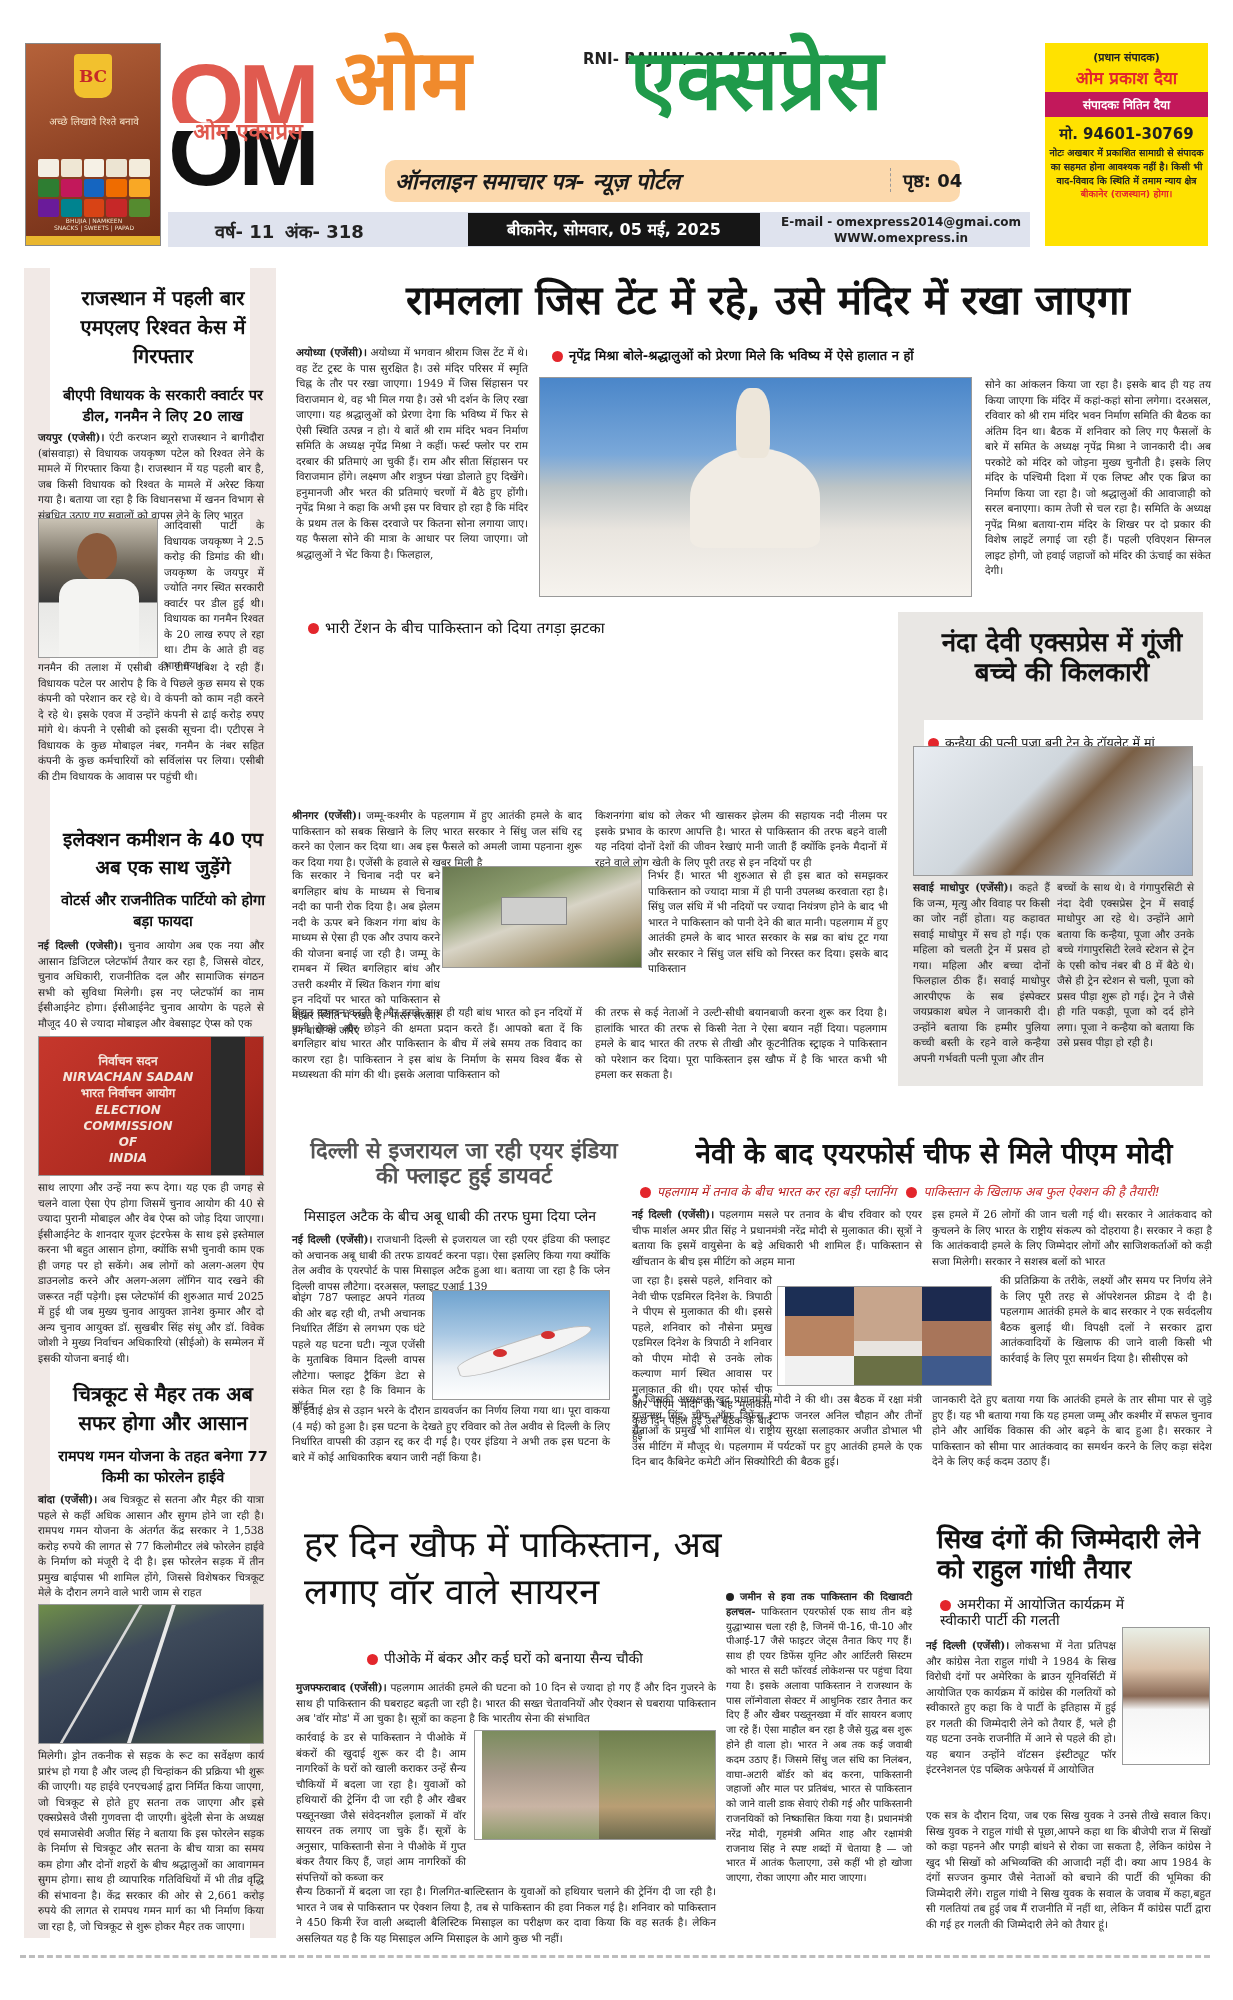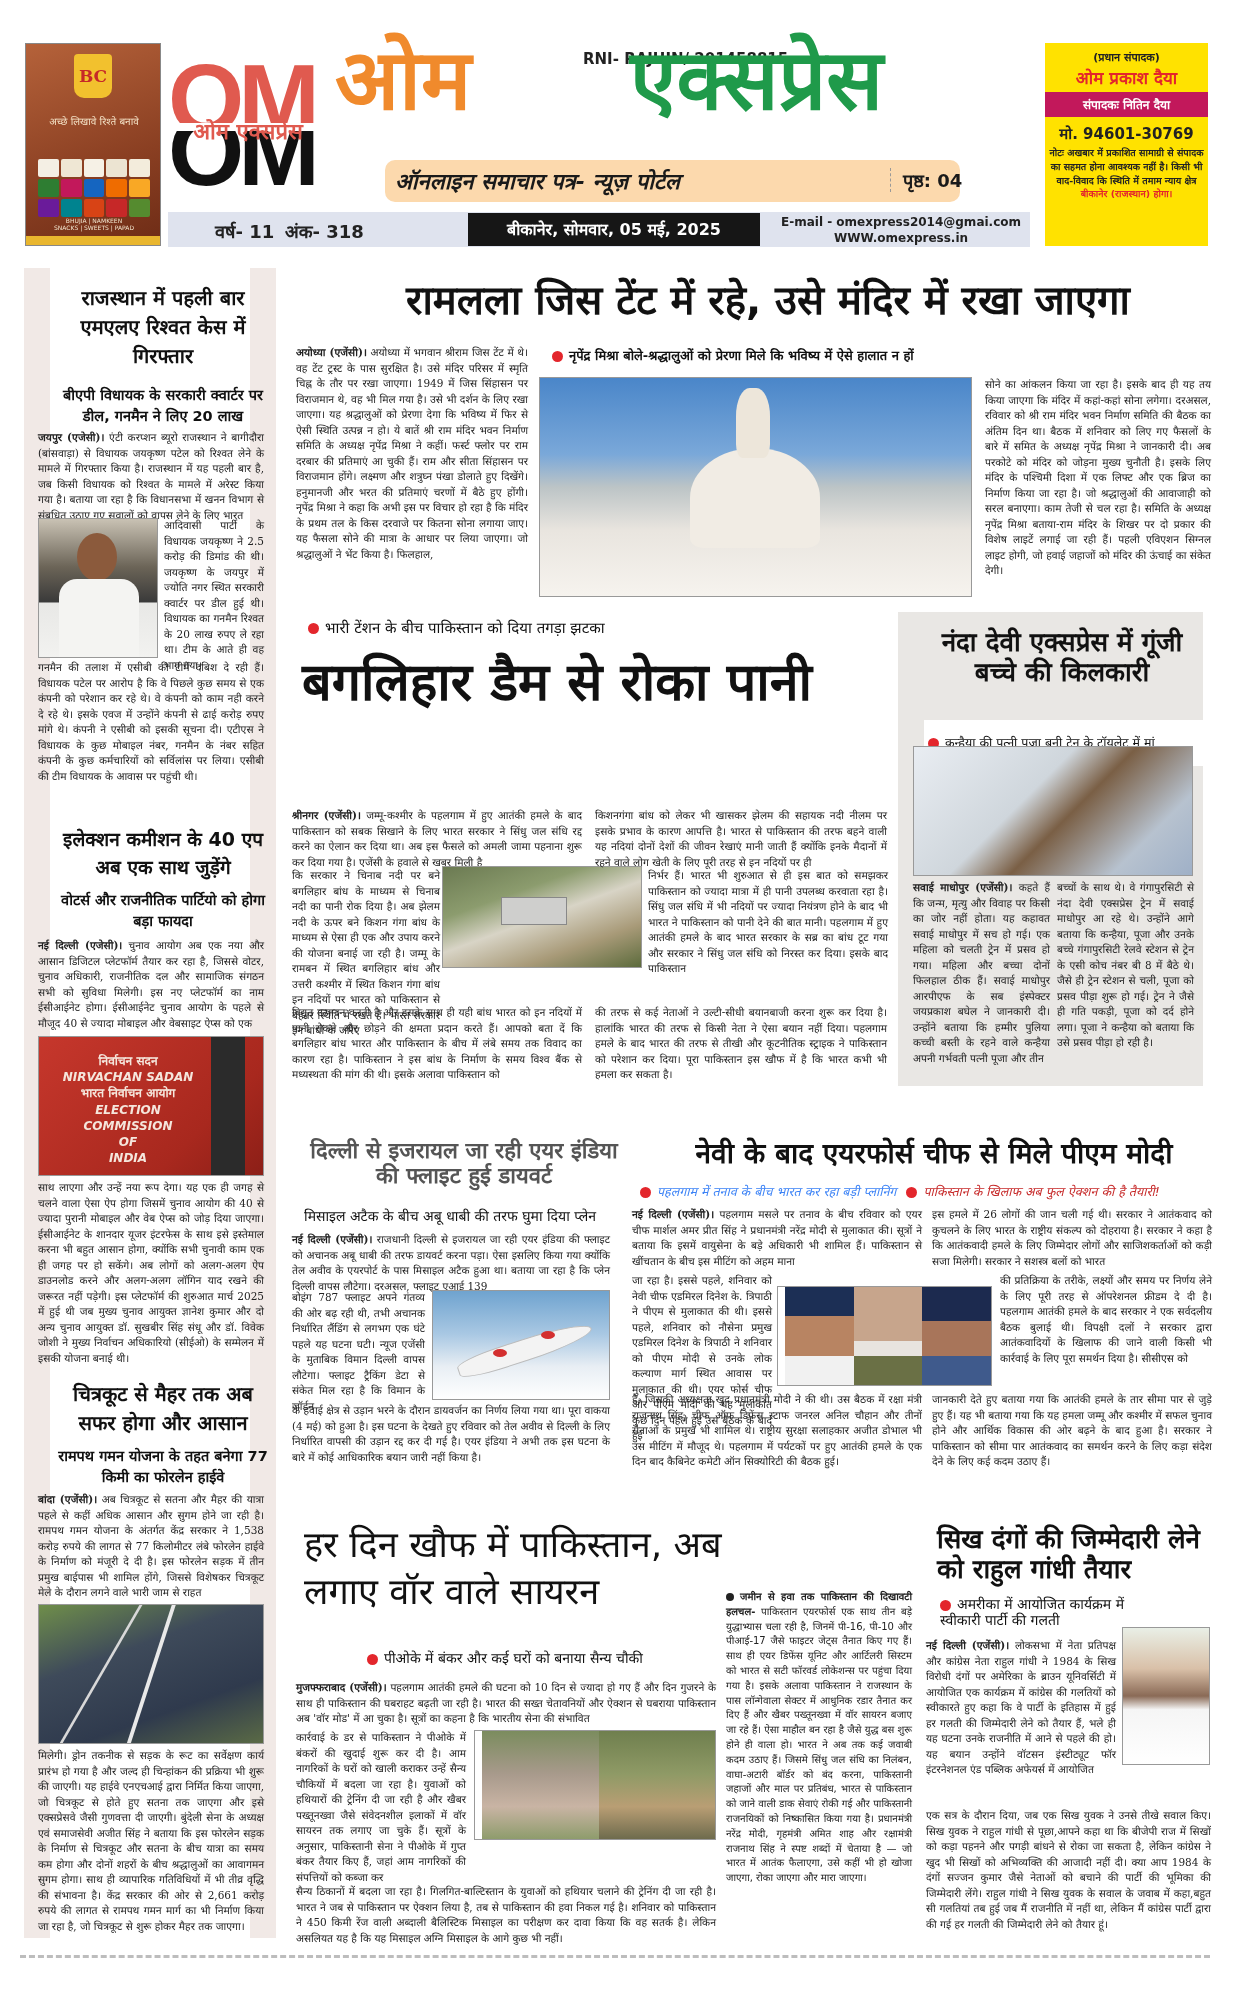--- a/index.html
+++ b/index.html
@@ -159,21 +159,20 @@
 <div class="abs body-text" style="left:296px;top:345px;width:232px"><b>अयोध्या (एजेंसी)।</b> <span>अयोध्या में भगवान श्रीराम जिस टेंट में थे। वह टेंट ट्रस्ट के पास सुरक्षित है। उसे मंदिर परिसर में स्मृति चिह्न के तौर पर रखा जाएगा। 1949 में जिस सिंहासन पर विराजमान थे, वह भी मिल गया है। उसे भी दर्शन के लिए रखा जाएगा। यह श्रद्धालुओं को प्रेरणा देगा कि भविष्य में फिर से ऐसी स्थिति उत्पन्न न हो। ये बातें श्री राम मंदिर भवन निर्माण समिति के अध्यक्ष नृपेंद्र मिश्रा ने कहीं। फर्स्ट फ्लोर पर राम दरबार की प्रतिमाएं आ चुकी हैं। राम और सीता सिंहासन पर विराजमान होंगे। लक्ष्मण और शत्रुघ्न पंखा डोलाते हुए दिखेंगे। हनुमानजी और भरत की प्रतिमाएं चरणों में बैठे हुए होंगी। नृपेंद्र मिश्रा ने कहा कि अभी इस पर विचार हो रहा है कि मंदिर के प्रथम तल के किस दरवाजे पर कितना सोना लगाया जाए। यह फैसला सोने की मात्रा के आधार पर लिया जाएगा। जो श्रद्धालुओं ने भेंट किया है। फिलहाल,</span></div>
 <div class="abs hl" style="left:540px;top:349px;width:440px;font-size:13px"><span class="dot"></span><span>नृपेंद्र मिश्रा बोले-श्रद्धालुओं को प्रेरणा मिले कि भविष्य में ऐसे हालात न हों</span></div>
 <div class="photo" style="left:539px;top:377px;width:433px;height:220px;background:linear-gradient(180deg,#4a86c9 0%,#7aa8d9 35%,#bcc4c6 50%,#e9e5df 70%,#f6f3ee 100%)">
   <div style="position:absolute;left:150px;top:70px;width:130px;height:100px;background:#f1ece4;border-radius:50% 50% 10% 10%"></div>
   <div style="position:absolute;left:196px;top:10px;width:34px;height:70px;background:#ede6da;border-radius:40% 40% 20% 20%"></div>
 </div>
 <div class="abs body-text" style="left:985px;top:377px;width:226px">सोने का आंकलन किया जा रहा है। इसके बाद ही यह तय किया जाएगा कि मंदिर में कहां-कहां सोना लगेगा। दरअसल, रविवार को श्री राम मंदिर भवन निर्माण समिति की बैठक का अंतिम दिन था। बैठक में शनिवार को लिए गए फैसलों के बारे में समित के अध्यक्ष नृपेंद्र मिश्रा ने जानकारी दी। अब परकोटे को मंदिर को जोड़ना मुख्य चुनौती है। इसके लिए मंदिर के पश्चिमी दिशा में एक लिफ्ट और एक ब्रिज का निर्माण किया जा रहा है। जो श्रद्धालुओं की आवाजाही को सरल बनाएगा। काम तेजी से चल रहा है। समिति के अध्यक्ष नृपेंद्र मिश्रा बताया-राम मंदिर के शिखर पर दो प्रकार की विशेष लाइटें लगाई जा रही हैं। पहली एविएशन सिग्नल लाइट होगी, जो हवाई जहाजों को मंदिर की ऊंचाई का संकेत देगी।</div>
 
 <div class="abs hl" style="left:296px;top:620px;width:600px;font-size:15px;font-weight:normal"><span class="dot"></span><span>भारी टेंशन के बीच पाकिस्तान को दिया तगड़ा झटका</span></div>
 <div class="abs hl" style="left:290px;top:650px;width:600px;font-size:52px;line-height:1.25">
-  <div>बगलिहार डैम से रोका पानी</div>
 </div>
 <div class="abs body-text" style="left:292px;top:808px;width:290px"><b>श्रीनगर (एजेंसी)।</b> <span>जम्मू-कश्मीर के पहलगाम में हुए आतंकी हमले के बाद पाकिस्तान को सबक सिखाने के लिए भारत सरकार ने सिंधु जल संधि रद्द करने का ऐलान कर दिया था। अब इस फैसले को अमली जामा पहनाना शुरू कर दिया गया है। एजेंसी के हवाले से खबर मिली है</span></div>
 <div class="abs body-text" style="left:292px;top:868px;width:148px">कि सरकार ने चिनाब नदी पर बने बगलिहार बांध के माध्यम से चिनाब नदी का पानी रोक दिया है। अब झेलम नदी के ऊपर बने किशन गंगा बांध के माध्यम से ऐसा ही एक और उपाय करने की योजना बनाई जा रही है। जम्मू के रामबन में स्थित बगलिहार बांध और उत्तरी कश्मीर में स्थित किशन गंगा बांध इन नदियों पर भारत को पाकिस्तान से बेहतर स्थिति में रखते हैं। भारत सरकार इन बांधों के जरिए</div>
 <div class="photo" style="left:442px;top:866px;width:200px;height:102px;background:linear-gradient(160deg,#6b7a52 0%,#8c9c6e 30%,#d8d4c6 50%,#a89a78 75%,#5c6b3c 100%)">
   <div style="position:absolute;left:58px;top:30px;width:66px;height:28px;background:#cfcfcd;border:1px solid #888"></div>
 </div>
 <div class="abs body-text" style="left:292px;top:1005px;width:290px">विद्युत उत्पादन करती है और इसके साथ ही यही बांध भारत को इन नदियों में पानी रोकने और छोड़ने की क्षमता प्रदान करते हैं। आपको बता दें कि बगलिहार बांध भारत और पाकिस्तान के बीच में लंबे समय तक विवाद का कारण रहा है। पाकिस्तान ने इस बांध के निर्माण के समय विश्व बैंक से मध्यस्थता की मांग की थी। इसके अलावा पाकिस्तान को</div>
 <div class="abs body-text" style="left:595px;top:808px;width:292px">किशनगंगा बांध को लेकर भी खासकर झेलम की सहायक नदी नीलम पर इसके प्रभाव के कारण आपत्ति है। भारत से पाकिस्तान की तरफ बहने वाली यह नदियां दोनों देशों की जीवन रेखाएं मानी जाती हैं क्योंकि इनके मैदानों में रहने वाले लोग खेती के लिए पूरी तरह से इन नदियों पर ही</div>
 <div class="abs body-text" style="left:648px;top:868px;width:240px">निर्भर हैं। भारत भी शुरुआत से ही इस बात को समझकर पाकिस्तान को ज्यादा मात्रा में ही पानी उपलब्ध करवाता रहा है। सिंधु जल संधि में भी नदियों पर ज्यादा नियंत्रण होने के बाद भी भारत ने पाकिस्तान को पानी देने की बात मानी। पहलगाम में हुए आतंकी हमले के बाद भारत सरकार के सब्र का बांध टूट गया और सरकार ने सिंधु जल संधि को निरस्त कर दिया। इसके बाद पाकिस्तान</div>
 <div class="abs body-text" style="left:595px;top:1005px;width:292px">की तरफ से कई नेताओं ने उल्टी-सीधी बयानबाजी करना शुरू कर दिया है। हालांकि भारत की तरफ से किसी नेता ने ऐसा बयान नहीं दिया। पहलगाम हमले के बाद भारत की तरफ से तीखी और कूटनीतिक स्ट्राइक ने पाकिस्तान को परेशान कर दिया। पूरा पाकिस्तान इस खौफ में है कि भारत कभी भी हमला कर सकता है।</div>
@@ -191,21 +190,21 @@
 <div class="abs body-text" style="left:292px;top:1290px;width:133px">बोइंग 787 फ्लाइट अपने गंतव्य की ओर बढ़ रही थी, तभी अचानक निर्धारित लैंडिंग से लगभग एक घंटे पहले यह घटना घटी। न्यूज एजेंसी के मुताबिक विमान दिल्ली वापस लौटेगा। फ्लाइट ट्रैकिंग डेटा से संकेत मिल रहा है कि विमान के जॉर्डन</div>
 <div class="photo" style="left:432px;top:1290px;width:178px;height:110px;background:linear-gradient(180deg,#6fa3cf 0%,#a9c8e3 40%,#e8eef4 70%,#ffffff 100%)">
   <div style="position:absolute;left:22px;top:48px;width:140px;height:22px;background:#f3f3f3;border-radius:40% 60% 60% 40%;transform:rotate(-18deg);border:1px solid #bbb"></div>
   <div style="position:absolute;left:60px;top:58px;width:14px;height:8px;background:#d32f2f;border-radius:50%"></div>
   <div style="position:absolute;left:108px;top:40px;width:14px;height:8px;background:#d32f2f;border-radius:50%"></div>
 </div>
 <div class="abs body-text" style="left:292px;top:1403px;width:318px">के हवाई क्षेत्र से उड़ान भरने के दौरान डायवर्जन का निर्णय लिया गया था। पूरा वाकया (4 मई) को हुआ है। इस घटना के देखते हुए रविवार को तेल अवीव से दिल्ली के लिए निर्धारित वापसी की उड़ान रद्द कर दी गई है। एयर इंडिया ने अभी तक इस घटना के बारे में कोई आधिकारिक बयान जारी नहीं किया है।</div>
 
 <div class="abs hl" style="left:632px;top:1138px;width:580px;text-align:center;font-size:28px">नेवी के बाद एयरफोर्स चीफ से मिले पीएम मोदी</div>
 <div class="abs hl" style="left:628px;top:1185px;width:600px;font-size:12.5px;font-weight:normal;font-style:italic;white-space:nowrap">
-  <span class="dot"></span><span style="color:#3b82f6">पहलगाम में तनाव के बीच भारत कर रहा बड़ी प्लानिंग</span>
+  <span class="dot"></span><span style="color:#b91c1c">पहलगाम में तनाव के बीच भारत कर रहा बड़ी प्लानिंग</span>
   <span class="dot" style="margin-left:6px"></span><span style="color:#c62828">पाकिस्तान के खिलाफ अब फुल ऐक्शन की है तैयारी!</span>
 </div>
 <div class="abs body-text" style="left:632px;top:1207px;width:290px"><b>नई दिल्ली (एजेंसी)।</b> <span>पहलगाम मसले पर तनाव के बीच रविवार को एयर चीफ मार्शल अमर प्रीत सिंह ने प्रधानमंत्री नरेंद्र मोदी से मुलाकात की। सूत्रों ने बताया कि इसमें वायुसेना के बड़े अधिकारी भी शामिल हैं। पाकिस्तान से खींचतान के बीच इस मीटिंग को अहम माना</span></div>
 <div class="abs body-text" style="left:632px;top:1273px;width:140px">जा रहा है। इससे पहले, शनिवार को नेवी चीफ एडमिरल दिनेश के. त्रिपाठी ने पीएम से मुलाकात की थी। इससे पहले, शनिवार को नौसेना प्रमुख एडमिरल दिनेश के त्रिपाठी ने शनिवार को पीएम मोदी से उनके लोक कल्याण मार्ग स्थित आवास पर मुलाकात की थी। एयर फोर्स चीफ और पीएम मोदी की यह मुलाकात कुछ दिन पहले हुई उस बैठक के बाद हुई</div>
 <div class="photo" style="left:777px;top:1286px;width:215px;height:100px;display:flex">
   <div style="flex:1;background:linear-gradient(180deg,#1c2f55 0 30%,#b88462 30% 70%,#f1f1f1 70%)"></div>
   <div style="flex:1;background:linear-gradient(180deg,#c7a58c 0 55%,#e8e4df 55% 70%,#6a7045 70%)"></div>
   <div style="flex:1;background:linear-gradient(180deg,#1c2a4f 0 35%,#a8755a 35% 70%,#3f5a8c 70%)"></div>
 </div>
 <div class="abs body-text" style="left:932px;top:1207px;width:280px">इस हमले में 26 लोगों की जान चली गई थी। सरकार ने आतंकवाद को कुचलने के लिए भारत के राष्ट्रीय संकल्प को दोहराया है। सरकार ने कहा है कि आतंकवादी हमले के लिए जिम्मेदार लोगों और साजिशकर्ताओं को कड़ी सजा मिलेगी। सरकार ने सशस्त्र बलों को भारत</div>

